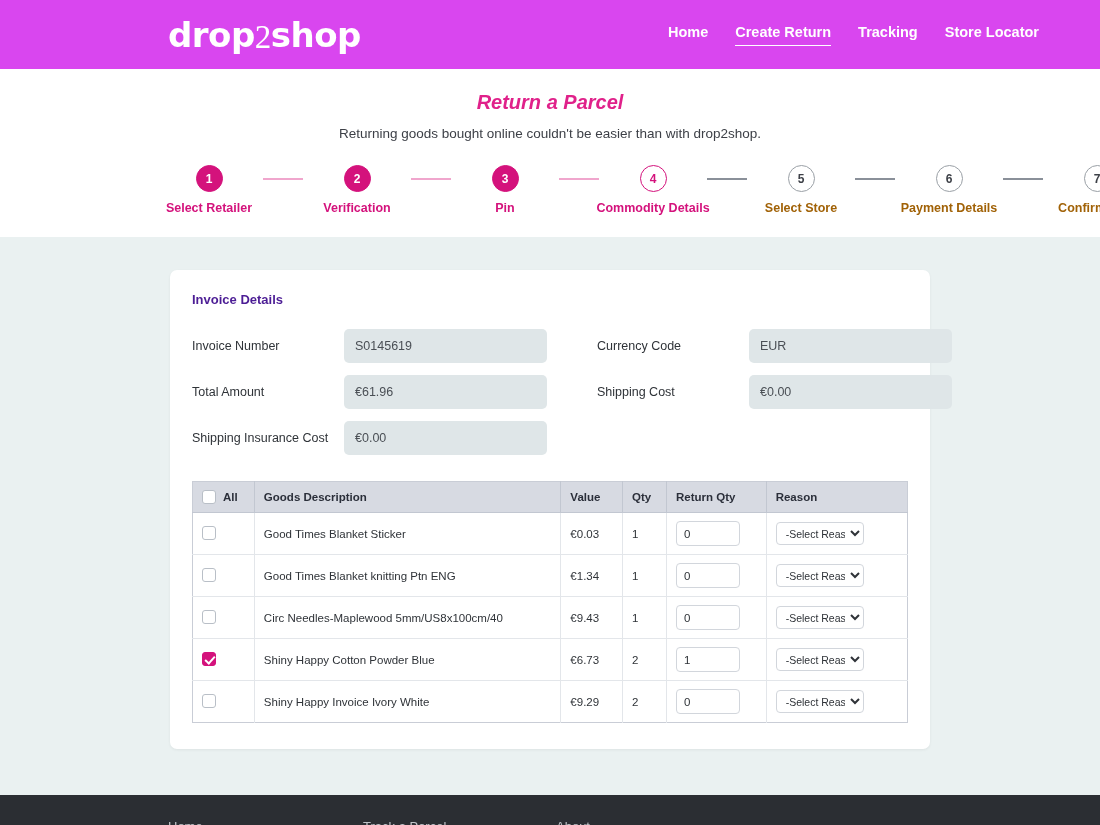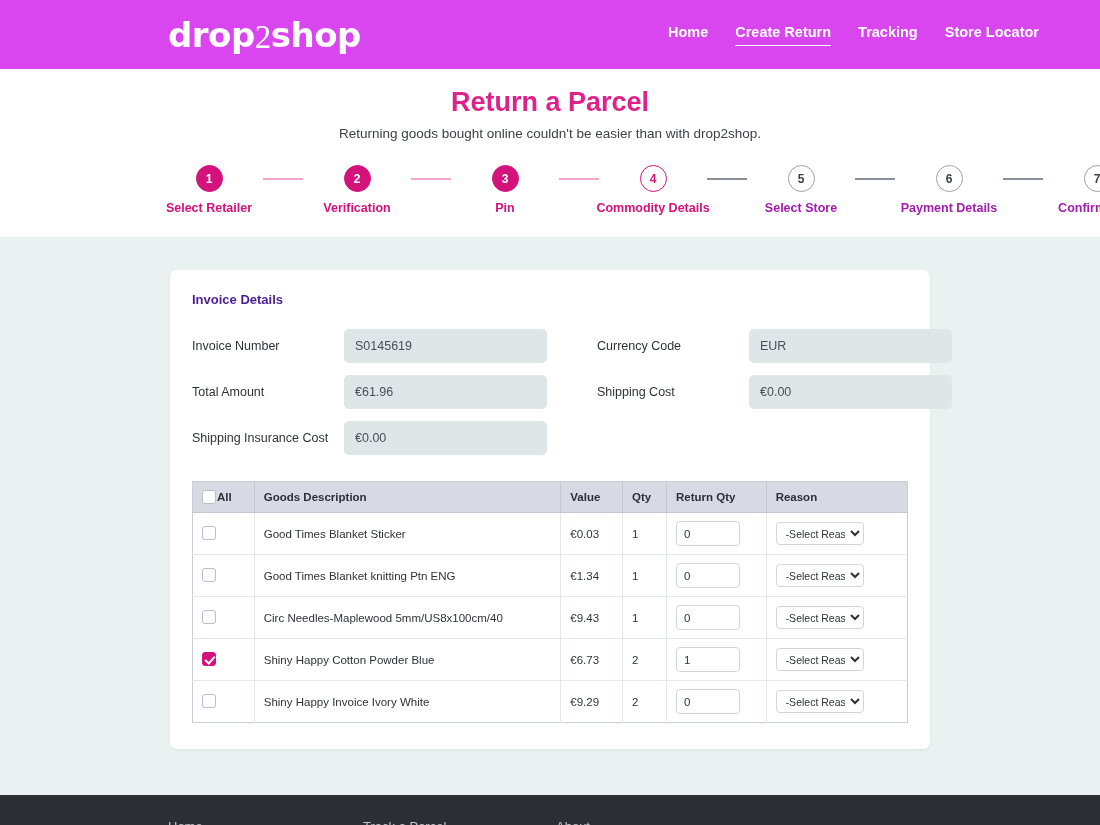--- a/index.html
+++ b/index.html
@@ -60,23 +60,24 @@
 
   
   .titlewrap {
     background: #ffffff;
     padding-top: 16px;
     padding-bottom: 8px;
     text-align: center;
   }
   .page-title {
     color: #e0218a;
-    font-size: 27px;
+    font-size: 20px;
     font-weight: bold;
     line-height: 34px;
+    font-style: italic;
   }
   .page-sub {
     color: #3d4047;
     font-size: 13.5px;
     margin-top: 7px;
   }
 
   
   .stepper {
     background: #ffffff;
@@ -123,21 +124,21 @@
     border: 1.5px solid #9aa0a6;
   }
   .step-label {
     margin-top: 9px;
     font-size: 12.5px;
     font-weight: bold;
     white-space: nowrap;
     text-align: center;
   }
   .step-label.pink { color: #d4127c; }
-  .step-label.gray { color: #a21caf; }
+  .step-label.gray { color: #a16207; }
   .connector {
     flex: 1 1 auto;
     height: 1.5px;
     margin-top: 13px;
     min-width: 40px;
   }
   .connector.pink { background: #f0a6cd; }
   .connector.gray { background: #8a9099; }
 
   
@@ -219,21 +220,21 @@
   table.goods tbody td:last-child { border-right: none; }
   table.goods tbody tr:last-child td { border-bottom: none; }
 
   .col-chk   { width: 62px; }
   .col-desc  { width: 310px; }
   .col-val   { width: 62px; }
   .col-qty   { width: 44px; }
   .col-rqty  { width: 100px; }
   .col-reas  { width: 142px; }
 
-  .hdr-chk-cell { display: flex; align-items: center; gap: 1px; }
+  .hdr-chk-cell { display: flex; align-items: center; gap: 7px; }
 
   .cbox {
     width: 14px;
     height: 14px;
     border: 1px solid #b9bfc7;
     border-radius: 3px;
     background: #ffffff;
     display: inline-block;
     position: relative;
     flex: 0 0 auto;

